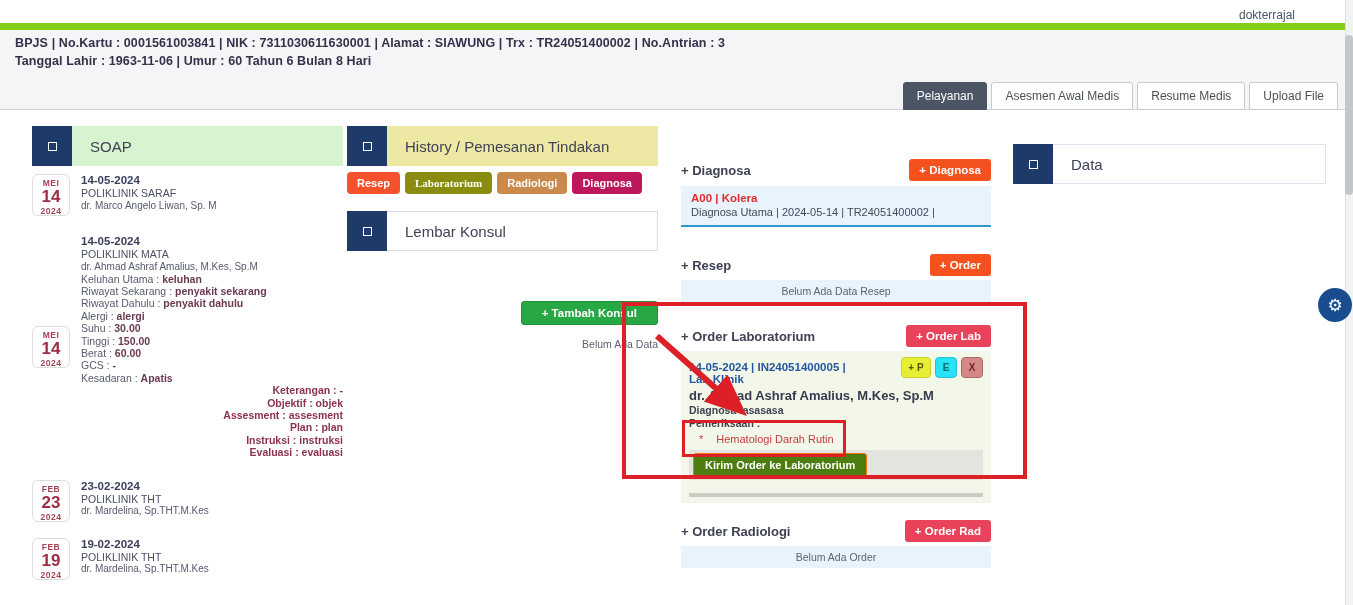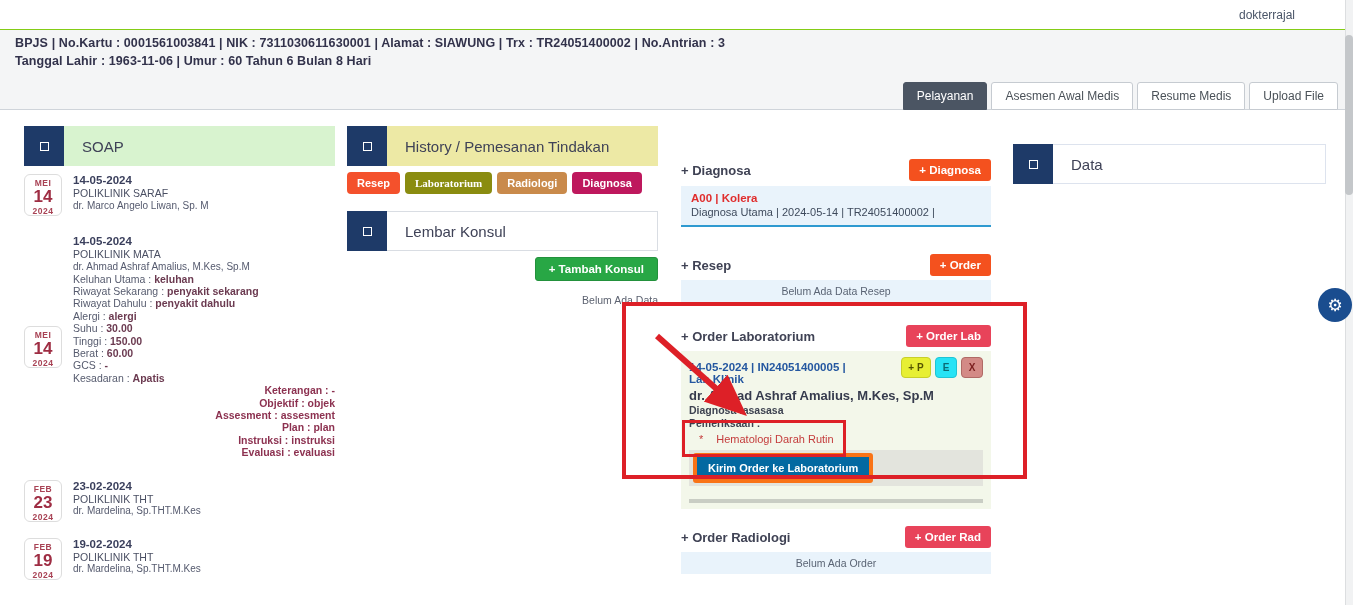--- a/index.html
+++ b/index.html
@@ -1,21 +1,21 @@
 <!DOCTYPE html>
 <html><head>
 <meta charset="utf-8">
 <style>
   * { margin:0; padding:0; box-sizing:border-box; }
   html,body { width:1353px; height:605px; overflow:hidden; background:#fff;
     font-family:"Liberation Sans", sans-serif; }
 
   
   .navbar { position:absolute; left:0; top:0; width:1353px; height:30px; background:#fff;
-    border-bottom:1px solid #84cc16; z-index:5; }
+    border-bottom:7px solid #84cc16; z-index:5; }
   .navbar .user { position:absolute; right:58px; top:0; line-height:30px; font-size:12px; color:#4a5568; }
 
   
   .patient-strip { position:absolute; left:0; top:30px; width:1353px; height:80px;
     background:#f4f5f6; border-bottom:1px solid #cfd4da; }
   .patient-strip .l1, .patient-strip .l2 { position:absolute; left:15px; font-size:12.5px;
     font-weight:bold; color:#32324b; letter-spacing:.1px; }
   .patient-strip .l1 { top:6px; } .patient-strip .l2 { top:24px; }
 
   
@@ -30,21 +30,21 @@
     display:flex; align-items:center; justify-content:center; }
   .panel-icon { width:9px; height:9px; border:1.5px solid #fff; }
   .panel-title-area { flex:1; display:flex; align-items:center; padding-left:18px;
     font-size:15px; color:#3f4257; }
   .pt-green { background:#d8f3cf; }
   .pt-yellow { background:#ede9a5; }
   .pt-white { background:#fff; border:1px solid #d9dde3; border-left:none; }
   .pt-data { background:#fff; border:1px solid #dde3ee; border-left:none; }
 
   
-  .col-left { position:absolute; left:24px; top:126px; width:311px; }
+  .col-left { position:absolute; left:32px; top:126px; width:311px; }
   .soap-entry { display:flex; gap:11px; cursor:pointer; }
   .e1 { margin-top:8px; } .e2 { margin-top:19px; align-items:center; }
   .e3 { margin-top:21px; } .e4 { margin-top:16px; }
   .date-badge { flex:0 0 38px; width:38px; background:#fff; border:1px solid #ddd;
     border-radius:6px; text-align:center; padding:3px 0 4px; align-self:flex-start; height:42px; }
   .e2 .date-badge { align-self:center; }
   .date-badge .m, .date-badge .y { font-size:8.5px; font-weight:bold; color:#a84254; letter-spacing:.5px; display:block; line-height:10px; }
   .date-badge .d { font-size:17px; font-weight:600; color:#9e2d43; display:block; line-height:18px; }
   .entry-body { flex:1; }
   .entry-date { font-size:11.5px; font-weight:bold; color:#3a3f5c; line-height:13px; }
@@ -58,21 +58,21 @@
   
   .col-mid { position:absolute; left:347px; top:126px; width:311px; }
   .hist-buttons { display:flex; gap:5px; margin-top:6px; }
   .hbtn { border:none; color:#fff; font-size:11px; font-weight:bold; padding:5px 10px;
     border-radius:4px; cursor:pointer; font-family:inherit; }
   .hb0 { background:#f4512c; } .hb1 { background:#8a8c10;font-family:Liberation Serif, serif; }
   .hb2 { background:#c98a4b; } .hb3 { background:#be185d; }
   .konsul-header { margin-top:17px; }
   .tambah-row { display:flex; justify-content:flex-end; margin-top:6px; }
   .btn-green { background:#28a745; border:1px solid #23913c; color:#fff; font-size:11.5px;
-    font-weight:bold; padding:5px 13px; border-radius:3px; cursor:pointer; font-family:inherit; }
+    font-weight:bold; padding:5px 20px; border-radius:3px; cursor:pointer; font-family:inherit;margin-top:44px; }
   .empty-center { text-align:right; font-size:10.5px; color:#5c6270; margin-top:13px; }
 
   
   .col-right { position:absolute; left:681px; top:158px; width:310px; }
   .sec-row { display:flex; justify-content:space-between; align-items:center; height:24px; }
   .sec-heading { font-size:13px; font-weight:bold; color:#3f4254; }
   .btn-order { border:none; color:#fff; font-size:11.5px; font-weight:bold; padding:5px 10px;
     border-radius:3px; cursor:pointer; font-family:inherit; }
   .bo-orange { background:#f4511e; }
   .bo-pink { background:#e8435a; }
@@ -91,21 +91,21 @@
   .chip { height:21px; border-radius:4px; font-size:10px; font-weight:bold; cursor:pointer;
     display:flex; align-items:center; justify-content:center; font-family:inherit; }
   .chip-p { width:30px; background:#e7ef33; border:1px solid #c8cf2a; color:#555500; }
   .chip-e { width:22px; background:#27e3f5; border:1px solid #1fc4d4; color:#0b6b75; }
   .chip-x { width:22px; background:#d38a86; border:1px solid #b06a66; color:#7c2020; }
   .lab-doctor { font-size:13px; font-weight:bold; color:#363b4d; margin-top:2px; line-height:17px; }
   .lab-line { font-size:10.5px; font-weight:bold; color:#3d4250; line-height:12.5px; }
   .lab-bullet { display:flex; gap:13px; margin-top:3px; padding-left:10px;
     font-size:11px; color:#c43b3b; line-height:14px; }
   .gray-strip { margin-top:4px; background:#e3e4dd; padding:3px 4px; }
-  .btn-kirim { background:#0369a1; border:4px solid #f97316; color:#fff; font-size:11px;
+  .btn-kirim { background:#4d7c0f; border:1px solid #f97316; color:#fff; font-size:11px;
     font-weight:bold; padding:5px 11px; border-radius:3px; cursor:pointer; font-family:inherit; }
   .card-bottom-bar { margin-top:13px; height:4px; background:#c9cdc4; }
   .rad-sec { margin-top:16px; }
 
   
   .col-data { position:absolute; left:1013px; top:144px; width:313px; }
 
   
   .gear-fab { position:absolute; left:1318px; top:288px; width:34px; height:34px;
     border-radius:50%; background:#1a4d8f; color:#fff; display:flex; align-items:center;

